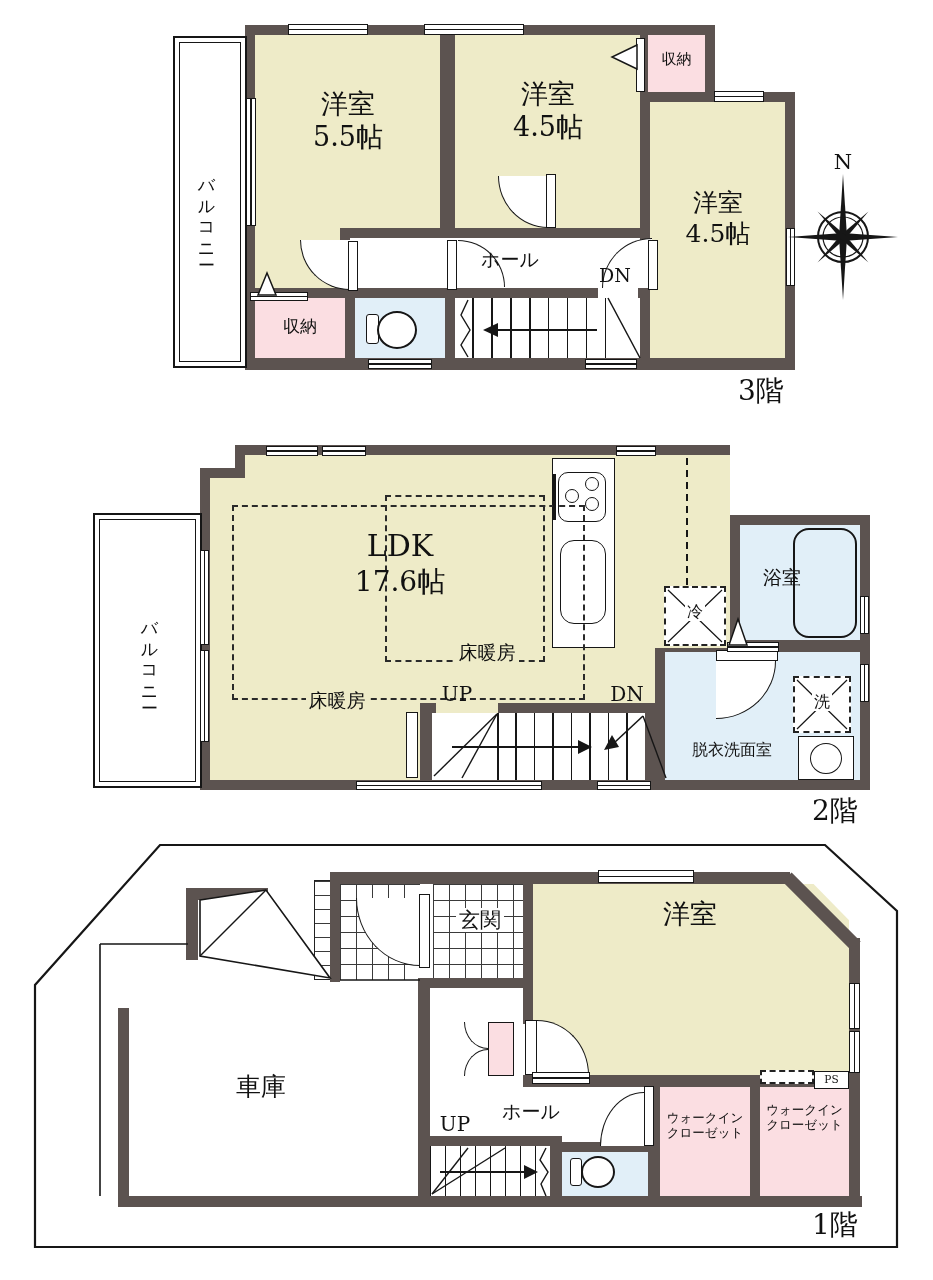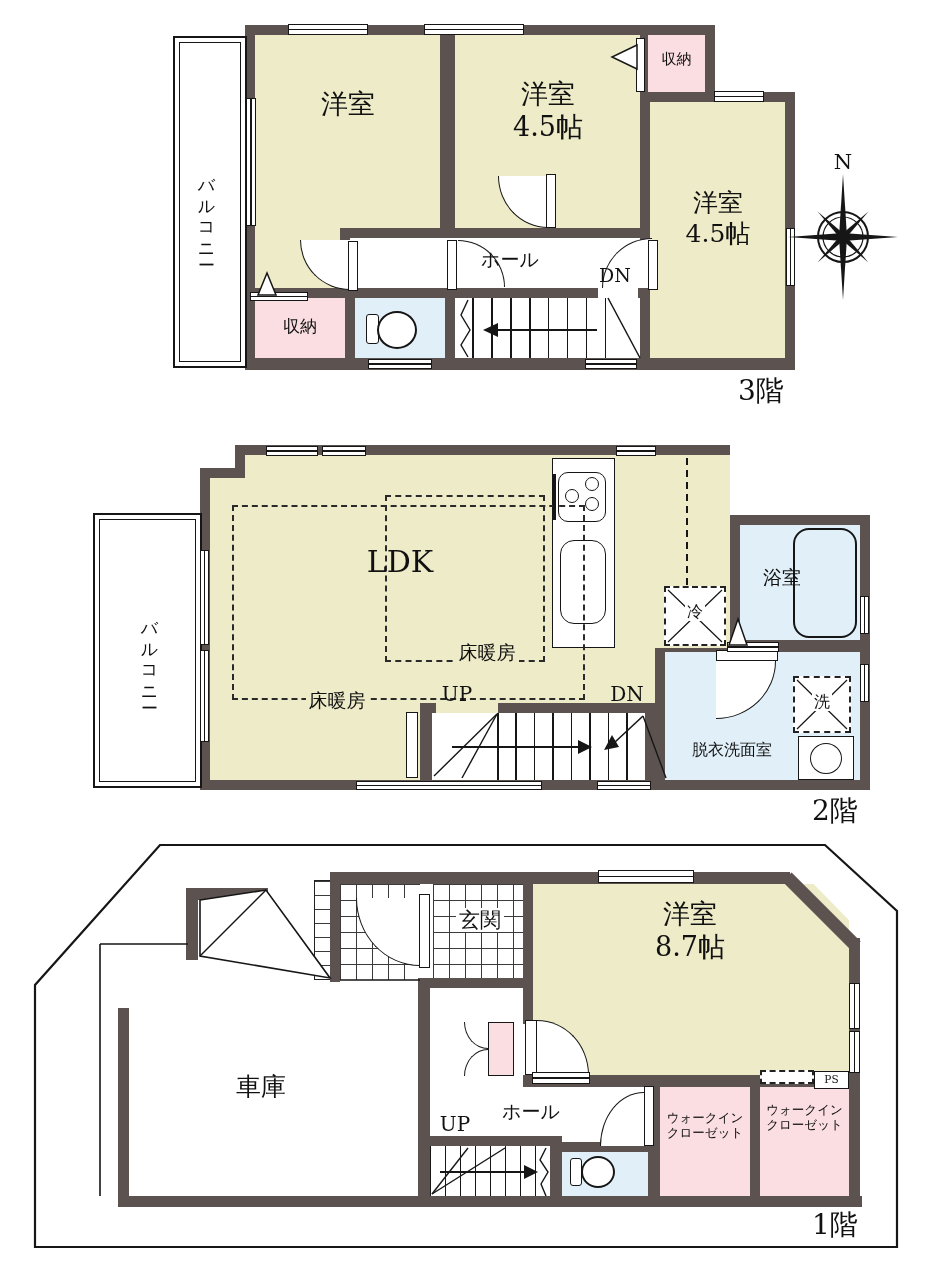--- a/index.html
+++ b/index.html
@@ -84,20 +84,21 @@
     <div class="win winH" style="left:288px;top:24px;width:80px;height:11px;"></div>
     <div class="win winH" style="left:424px;top:24px;width:100px;height:11px;"></div>
     <div class="win winH" style="left:714px;top:91px;width:50px;height:11px;"></div>
     <div class="win winV" style="left:786px;top:228px;width:9px;height:58px;"></div>
     <div class="win winV" style="left:246px;top:98px;width:10px;height:128px;"></div>
     <div class="win winH" style="left:368px;top:359px;width:64px;height:10px;"></div>
     <div class="win winH" style="left:585px;top:359px;width:52px;height:10px;"></div>
 
     <div class="lbl" style="left:258px;top:88px;width:180px;font-size:27px;">
       <div>洋室</div>
+      <div>5.5帖</div>
     </div>
     <div class="lbl" style="left:458px;top:78px;width:180px;font-size:27px;">
       <div>洋室</div>
       <div>4.5帖</div>
     </div>
     <div class="lbl" style="left:652px;top:188px;width:132px;font-size:25px;">
       <div>洋室</div>
       <div>4.5帖</div>
     </div>
     <div class="lbl" style="left:648px;top:50px;width:57px;font-size:15px;">収納</div>
@@ -157,22 +158,23 @@
     <div class="win winH" style="left:266px;top:446px;width:52px;height:10px;"></div>
     <div class="win winH" style="left:322px;top:446px;width:44px;height:10px;"></div>
     <div class="win winH" style="left:616px;top:446px;width:40px;height:10px;"></div>
     <div class="win winV" style="left:200px;top:550px;width:9px;height:95px;"></div>
     <div class="win winV" style="left:200px;top:650px;width:9px;height:92px;"></div>
     <div class="win winV" style="left:860px;top:596px;width:9px;height:38px;"></div>
     <div class="win winV" style="left:860px;top:664px;width:9px;height:38px;"></div>
     <div class="win winH" style="left:356px;top:781px;width:186px;height:9px;"></div>
     <div class="win winH" style="left:597px;top:781px;width:54px;height:9px;"></div>
 
-    <div class="lbl" style="left:305px;top:544px;width:190px;font-size:30px;">
+    <div class="lbl" style="left:305px;top:528px;width:190px;font-size:30px;">
       <div>LDK</div>
+      <div style="font-size:28px;">17.6帖</div>
     </div>
     <div class="lbl" style="left:282px;top:689px;width:110px;font-size:19px;"><span style="background:#eeebc8;padding:0 3px;">床暖房</span></div>
     <div class="lbl" style="left:432px;top:641px;width:110px;font-size:19px;"><span style="background:#eeebc8;padding:0 3px;">床暖房</span></div>
     <div class="lbl" style="left:664px;top:602px;width:62px;font-size:16px;"><span style="background:#fff;padding:0 2px;">冷</span></div>
     <div class="lbl" style="left:742px;top:566px;width:80px;font-size:19px;">浴室</div>
     <div class="lbl" style="left:793px;top:692px;width:58px;font-size:16px;"><span style="background:#fff;padding:0 2px;">洗</span></div>
     <div class="lbl" style="left:663px;top:740px;width:138px;font-size:16px;">脱衣洗面室</div>
     <div class="lbl" style="left:432px;top:682px;width:50px;font-size:20px;">UP</div>
     <div class="lbl" style="left:600px;top:682px;width:54px;font-size:20px;">DN</div>
     <div class="lbl" style="left:812px;top:794px;width:80px;font-size:28px;text-align:left;">2階</div>
@@ -224,21 +226,20 @@
     <div class="dash" style="left:760px;top:1070px;width:54px;height:14px;z-index:26;"></div>
     <div class="leaf" style="left:814px;top:1071px;width:35px;height:18px;z-index:26;"></div>
 
     <div class="win winH" style="left:598px;top:870px;width:96px;height:13px;"></div>
     <div class="win winV" style="left:849px;top:983px;width:11px;height:46px;"></div>
     <div class="win winV" style="left:849px;top:1031px;width:11px;height:42px;"></div>
 
     <div class="lbl" style="left:440px;top:908px;width:80px;font-size:21px;"><span style="background:#fff;padding:0 3px;">玄関</span></div>
     <div class="lbl" style="left:600px;top:898px;width:180px;font-size:27px;">
       <div>洋室</div>
-      <div>8.7帖</div>
     </div>
     <div class="lbl" style="left:206px;top:1072px;width:110px;font-size:25px;">車庫</div>
     <div class="lbl" style="left:486px;top:1100px;width:90px;font-size:19px;">ホール</div>
     <div class="lbl" style="left:432px;top:1112px;width:46px;font-size:20px;">UP</div>
     <div class="lbl" style="left:660px;top:1110px;width:90px;font-size:12.5px;">
       <div>ウォークイン</div>
       <div>クローゼット</div>
     </div>
     <div class="lbl" style="left:760px;top:1102px;width:89px;font-size:12.5px;">
       <div>ウォークイン</div>

